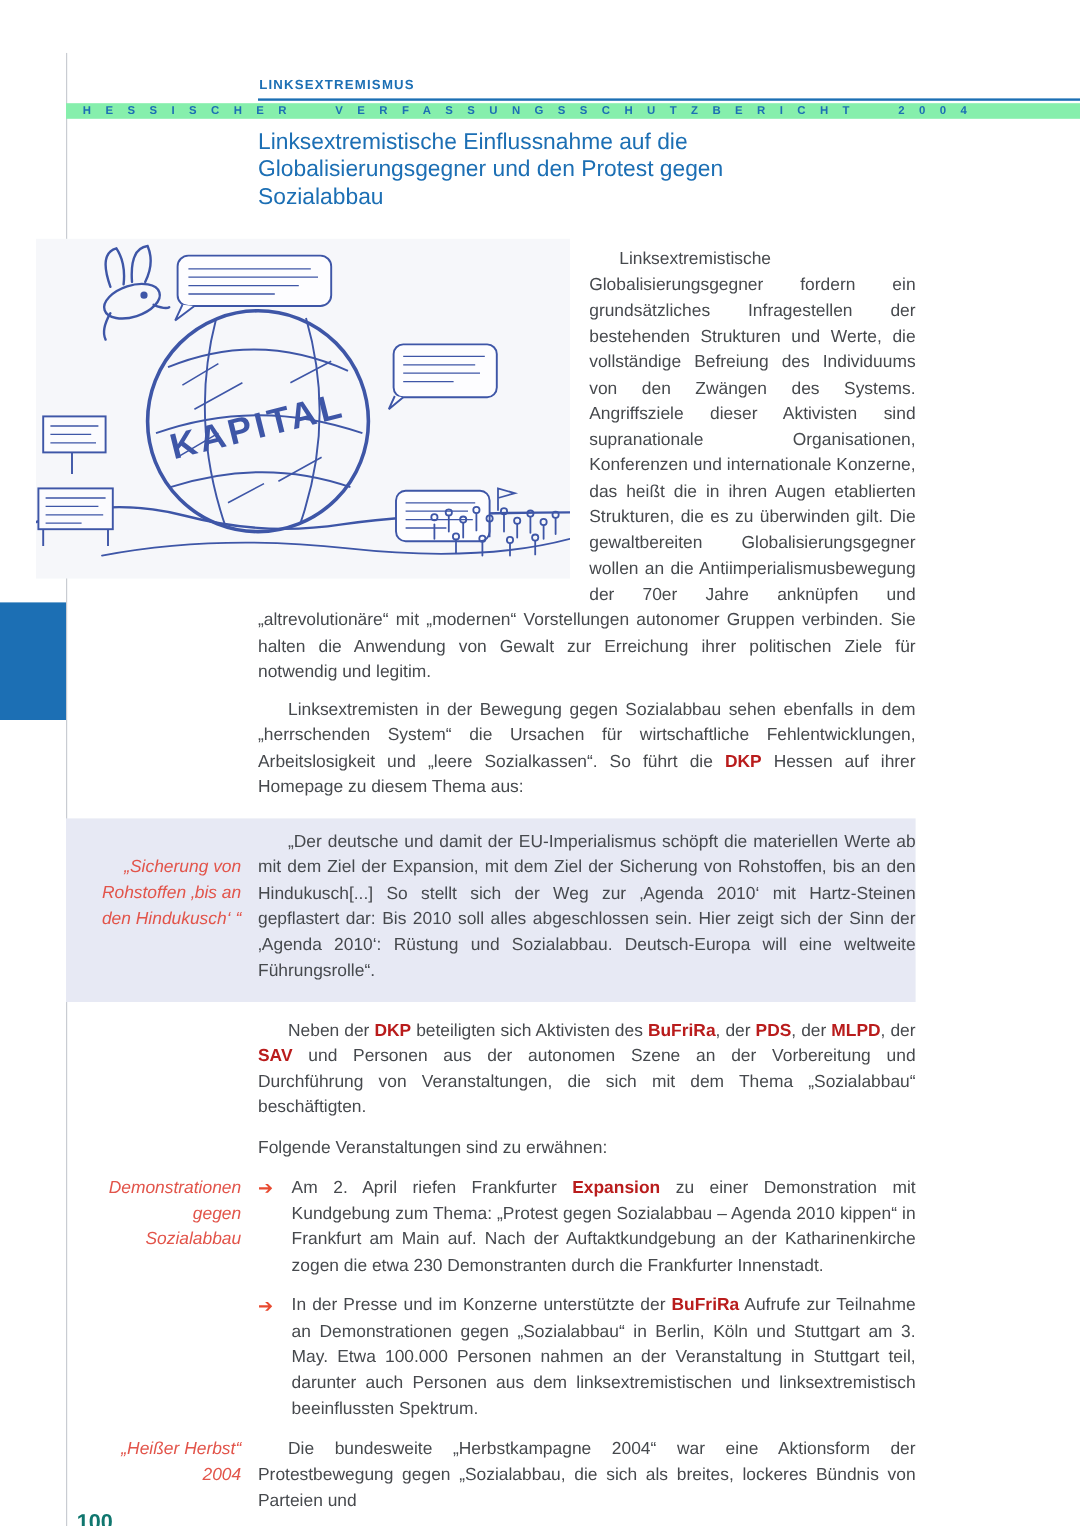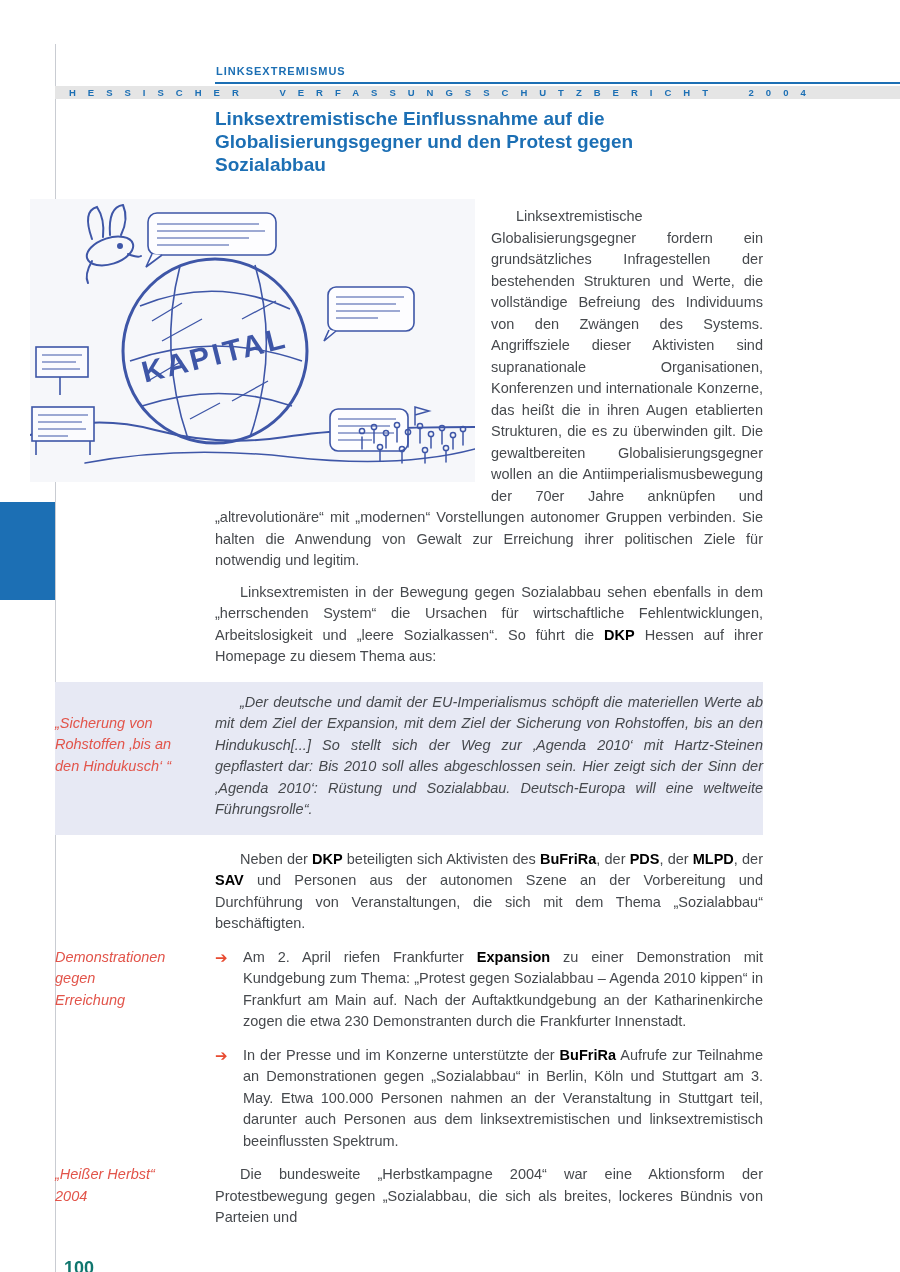--- a/index.html
+++ b/index.html
@@ -12,50 +12,50 @@
   
   .side-tab{position:absolute;left:0;top:458px;width:55px;height:98px;background:#1c6fb4;}
   
   .section-label{
     position:absolute;left:216px;top:21px;color:#1c6fb4;font-size:11px;
     font-weight:bold;letter-spacing:1px;
   }
   .top-rule{position:absolute;left:215px;right:0;top:38px;height:2px;background:#1c6fb4;}
   .banner{
     position:absolute;left:55px;right:0;top:42px;height:13px;line-height:13px;
-    background:#e5e5e5;color:#1c6fb4;font-size:9.5px;font-weight:bold;
+    background:#86efac;color:#1c6fb4;font-size:9.5px;font-weight:bold;
     letter-spacing:12px;word-spacing:14px;padding-left:14px;white-space:nowrap;overflow:hidden;
   }
   .title{
     position:absolute;left:215px;top:63px;width:600px;margin:0;
-    color:#1c6fb4;font-size:19px;line-height:23px;font-weight:bold;white-space:pre-line;
+    color:#1c6fb4;font-size:19px;line-height:23px;font-weight:normal;white-space:pre-line;
   }
   
   .main{position:absolute;left:55px;top:152px;width:708px;}
   .row{display:grid;grid-template-columns:160px 1fr;}
   .mnote{
     color:#e2544a;font-style:italic;font-size:14.5px;line-height:21.5px;
-    text-align:left;padding-right:14px;white-space:pre-line;
+    text-align:right;padding-right:14px;white-space:pre-line;
   }
   .content p, .quote-text{
     margin:0 0 10px;color:#46494d;font-size:14.5px;line-height:21.5px;
     text-align:justify;hyphens:auto;-webkit-hyphens:auto;
   }
   .indent{text-indent:25px;}
-  .seg-term{color:#000000;font-weight:bold;}
+  .seg-term{color:#b91c1c;font-weight:bold;}
   
   .cartoon-float{
     float:left;width:445px;height:283px;margin:3px 16px 10px -185px;
     background:#f6f7fa;display:block;
   }
   .cartoon-float svg{display:block;}
   
   .quote-row{background:#e7e9f4;padding:10px 0 4px;margin:4px 0 14px;}
   .quote-note{padding-top:21px;}
-  .quote-text{font-style:italic;}
+  .quote-text{}
   
   .bullet{display:grid;grid-template-columns:28px 1fr;margin:0 0 12px;}
   .bullet .arrow{
     color:#e84b31;font-size:15px;line-height:21.5px;font-weight:bold;font-style:normal;
   }
   .bullet p{margin:0;}
   .spaced{margin-bottom:12px !important;}
   
   .pagenum{position:absolute;left:64px;top:1214px;color:#0f766e;font-size:18px;font-weight:600;}
 </style>
@@ -188,26 +188,29 @@
 
     <div class="row">
       <div class="mnote"></div>
       <div class="content">
         <p class="indent spaced"><span>Neben der </span><span class="seg-term">DKP</span><span> beteiligten sich Aktivisten des </span><span class="seg-term">BuFriRa</span><span>, der </span><span class="seg-term">PDS</span><span>, der </span><span class="seg-term">MLPD</span><span>, der </span><span class="seg-term">SAV</span><span> und Personen aus der autonomen Szene an der Vorbereitung und Durchführung von Veranstaltungen, die sich mit dem Thema „Sozialabbau“ beschäftigten.</span></p>
       </div>
     </div>
 
     <div class="row">
       <div class="mnote"></div>
+      <div class="content">
+        <p class="spaced"><span>Folgende Veranstaltungen sind zu erwähnen:</span></p>
+      </div>
     </div>
 
     <div class="row">
       <div class="mnote">Demonstrationen
 gegen
-Erreichung</div>
+Sozialabbau</div>
       <div class="content">
         <div class="bullet">
           <span class="arrow">➔</span>
           <p><span>Am 2. April riefen Frankfurter </span><span class="seg-term">Expansion</span><span> zu einer Demonstration mit Kundgebung zum Thema: „Protest gegen Sozialabbau – Agenda 2010 kippen“ in Frankfurt am Main auf. Nach der Auftaktkundgebung an der Katharinenkirche zogen die etwa 230 Demonstranten durch die Frankfurter Innenstadt.</span></p>
         </div>
       </div>
     </div>
 
     <div class="row">
       <div class="mnote"></div>

